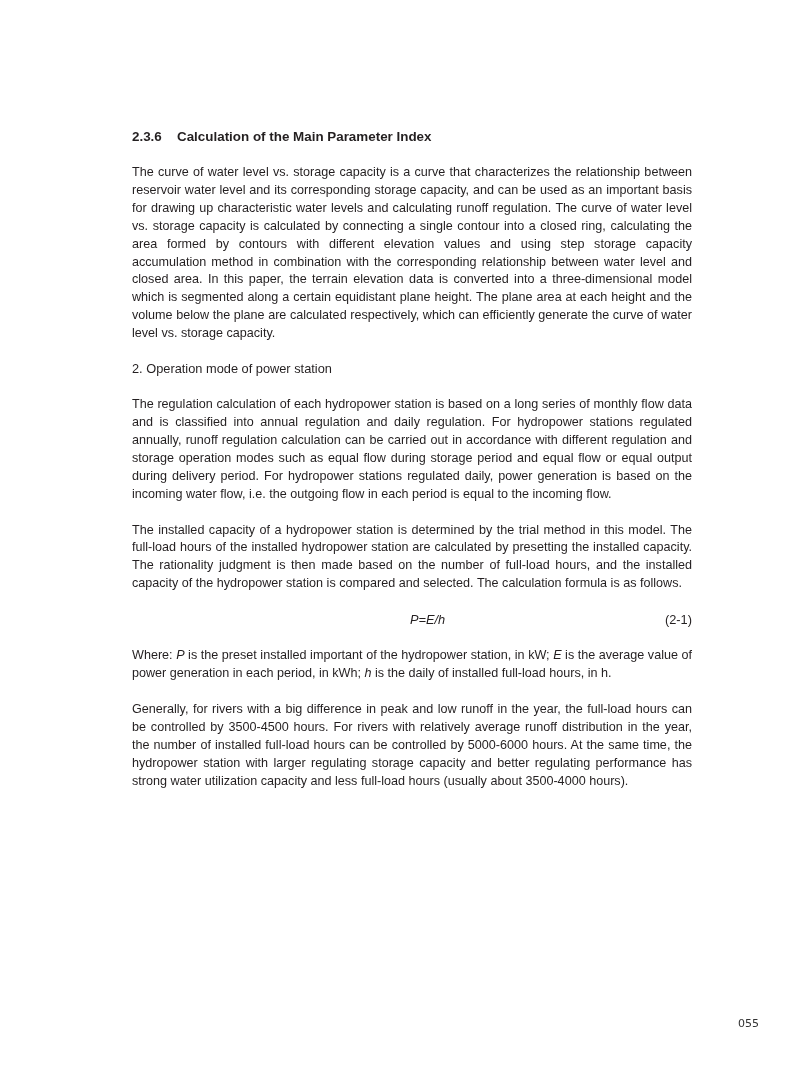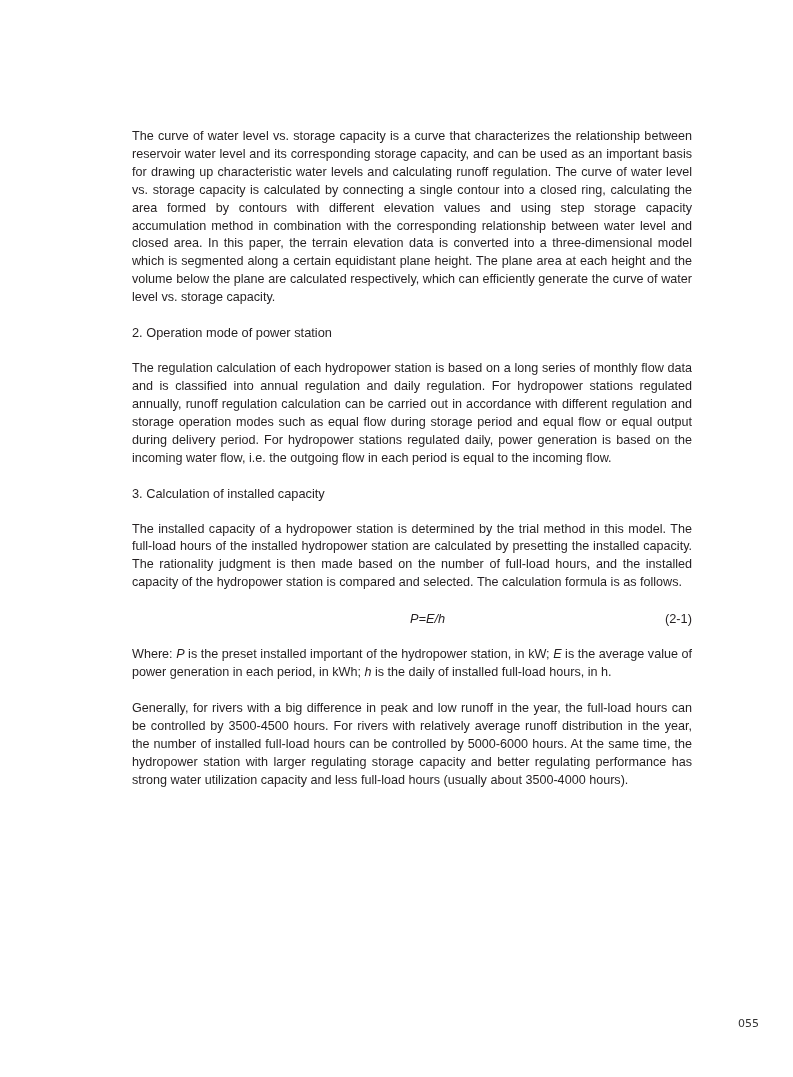--- a/index.html
+++ b/index.html
@@ -16,27 +16,29 @@
   .formula .eqnum { position: absolute; right: 0; }
   i { font-style: italic; }
   .pagenum { position: absolute; left: 738px; top: 1017px; font-family: "DejaVu Sans", sans-serif;
              font-size: 11px; color: #333; }
 </style>
 </head>
 <body>
 
 <div class="page">
 
+  <div class="sec-title">
+    <span class="num">2.3.6</span><span>Calculation of the Main Parameter Index</span>
+  </div>
 
   <p class="para">The curve of water level vs. storage capacity is a curve that characterizes the relationship between reservoir water level and its corresponding storage capacity, and can be used as an important basis for drawing up characteristic water levels and calculating runoff regulation. The curve of water level vs. storage capacity is calculated by connecting a single contour into a closed ring, calculating the area formed by contours with different elevation values and using step storage capacity accumulation method in combination with the corresponding relationship between water level and closed area. In this paper, the terrain elevation data is converted into a three-dimensional model which is segmented along a certain equidistant plane height. The plane area at each height and the volume below the plane are calculated respectively, which can efficiently generate the curve of water level vs. storage capacity.</p>
 
   <div class="sub">2. Operation mode of power station</div>
   <p class="para">The regulation calculation of each hydropower station is based on a long series of monthly flow data and is classified into annual regulation and daily regulation. For hydropower stations regulated annually, runoff regulation calculation can be carried out in accordance with different regulation and storage operation modes such as equal flow during storage period and equal flow or equal output during delivery period. For hydropower stations regulated daily, power generation is based on the incoming water flow, i.e. the outgoing flow in each period is equal to the incoming flow.</p>
 
-  <div class="sub">3. Calculation of installed capacity</div>
   <p class="para">The installed capacity of a hydropower station is determined by the trial method in this model. The full-load hours of the installed hydropower station are calculated by presetting the installed capacity. The rationality judgment is then made based on the number of full-load hours, and the installed capacity of the hydropower station is compared and selected. The calculation formula is as follows.</p>
 
   <div class="formula">
     <span class="eq">P=E/h</span>
     <span class="eqnum">(2-1)</span>
   </div>
 
   <p class="para"><span>Where: </span><i>P</i><span> is the preset installed important of the hydropower station, in kW; </span><i>E</i><span> is the average value of power generation in each period, in kWh; </span><i>h</i><span> is the daily of installed full-load hours, in h.</span></p>
 
   <p class="para">Generally, for rivers with a big difference in peak and low runoff in the year, the full-load hours can be controlled by 3500-4500 hours. For rivers with relatively average runoff distribution in the year, the number of installed full-load hours can be controlled by 5000-6000 hours. At the same time, the hydropower station with larger regulating storage capacity and better regulating performance has strong water utilization capacity and less full-load hours (usually about 3500-4000 hours).</p>

